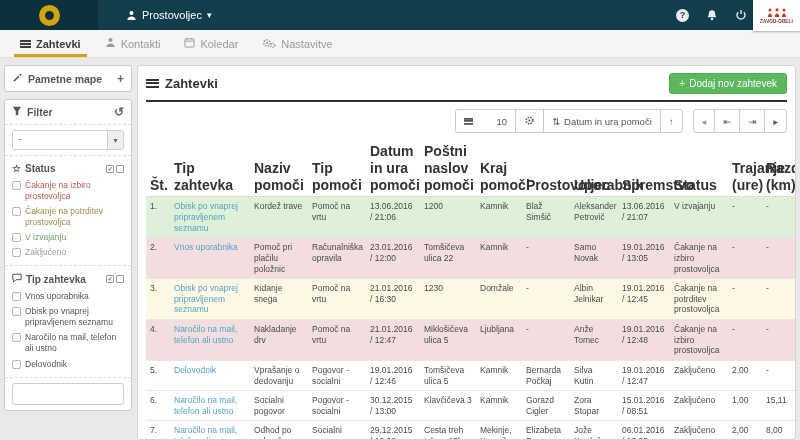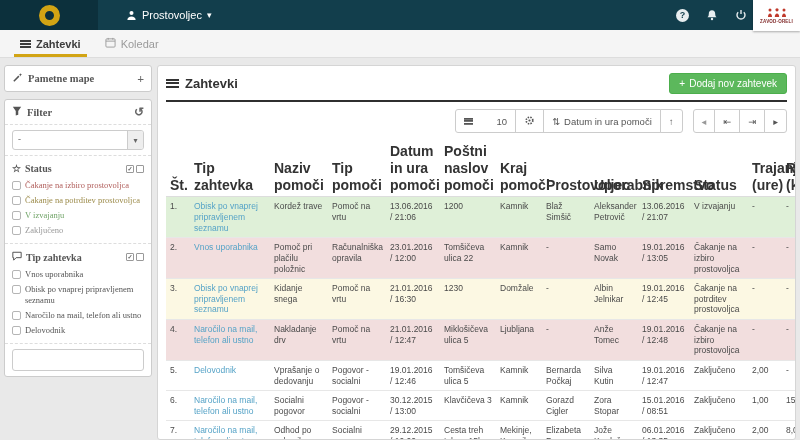--- a/index.html
+++ b/index.html
@@ -29,21 +29,21 @@
   .tab{display:flex; align-items:center; gap:5px; padding:0 12px; font-size:11px; color:#9a9a9a; cursor:pointer; position:relative;}
   .tab.active{color:#3c3c3c; font-weight:bold;}
   .tab.active::after{content:""; position:absolute; left:6px; right:6px; bottom:0; height:3px; background:var(--accent);}
   .ic-bars{display:inline-block; width:11px; height:8px;
     background:linear-gradient(currentColor 0 0) 0 0/11px 2px no-repeat,
                linear-gradient(currentColor 0 0) 0 3px/11px 2px no-repeat,
                linear-gradient(currentColor 0 0) 0 6px/11px 2px no-repeat;}
 
   
   .content{display:flex; padding:7px 4px 0 4px; gap:5px; height:382px;}
-  .sidebar{width:148px; flex:none; display:flex; flex-direction:column; gap:7px; overflow:hidden;font-family:Liberation Serif, serif;}
+  .sidebar{width:128px; flex:none; display:flex; flex-direction:column; gap:7px; overflow:hidden;}
   .panel{background:#fff; border:1px solid #ccc; border-radius:3px;}
   .panel-head{display:flex; align-items:center; gap:5px; padding:6px 7px; font-size:10.5px; font-weight:bold; color:#555;}
   .panel-head .spacer{flex:1;}
   .panel-head .hbtn{color:#666; font-size:12px; cursor:pointer; line-height:1;}
   .sect{border-top:1px dashed #ddd; padding:5px 7px;}
   .sect-head{display:flex; align-items:center; gap:4px; font-size:10px; font-weight:bold; color:#555; padding:2px 0 4px 0;}
   .sect-head .spacer{flex:1;}
   .radio-ic{width:8px; height:8px; border:1px solid #999; border-radius:50%; display:inline-block; cursor:pointer;}
   .pair{display:flex; gap:2px; cursor:pointer;}
   .mini-cb{width:8px; height:8px; border:1px solid #999; border-radius:1px; font-size:6px; line-height:7px; text-align:center; color:#666; background:#fff;}
@@ -129,28 +129,47 @@
   </div>
 </div>
 
 <div class="tabbar">
   <div class="tab active">
     <span class="ic-bars"></span>
     <span>Zahtevki</span>
   </div>
   <div class="tab">
     <span>
+      <svg width="11" height="11" viewBox="0 0 12 12" fill="currentColor">
+          <circle cx="6" cy="3.2" r="2.2"></circle>
+          <path d="M1.5 11c0-2.6 2-4 4.5-4s4.5 1.4 4.5 4z"></path>
+        </svg>
+    </span>
+    <span>Kontakti</span>
+  </div>
+  <div class="tab">
+    <span>
       <svg width="11" height="11" viewBox="0 0 12 12">
           <rect x="1" y="2" width="10" height="9" rx="1" fill="none" stroke="currentColor"></rect>
           <line x1="1" y1="4.5" x2="11" y2="4.5" stroke="currentColor"></line>
           <line x1="3.5" y1="1" x2="3.5" y2="3" stroke="currentColor"></line>
           <line x1="8.5" y1="1" x2="8.5" y2="3" stroke="currentColor"></line>
         </svg>
     </span>
     <span>Koledar</span>
+  </div>
+  <div class="tab">
+    <span>
+      <svg width="14" height="12" viewBox="0 0 14 12">
+          <circle cx="5" cy="6" r="3.1" fill="none" stroke="currentColor" stroke-width="1.6" stroke-dasharray="1.5 1.2"></circle>
+          <circle cx="5" cy="6" r="1" fill="currentColor"></circle>
+          <circle cx="10.8" cy="8.3" r="2.1" fill="none" stroke="currentColor" stroke-width="1.4" stroke-dasharray="1.2 1"></circle>
+        </svg>
+    </span>
+    <span>Nastavitve</span>
   </div>
 </div>
 
 <div class="content">
 
   <div class="sidebar">
     <div class="panel">
       <div class="panel-head">
         <span>
           <svg width="11" height="11" viewBox="0 0 12 12">

